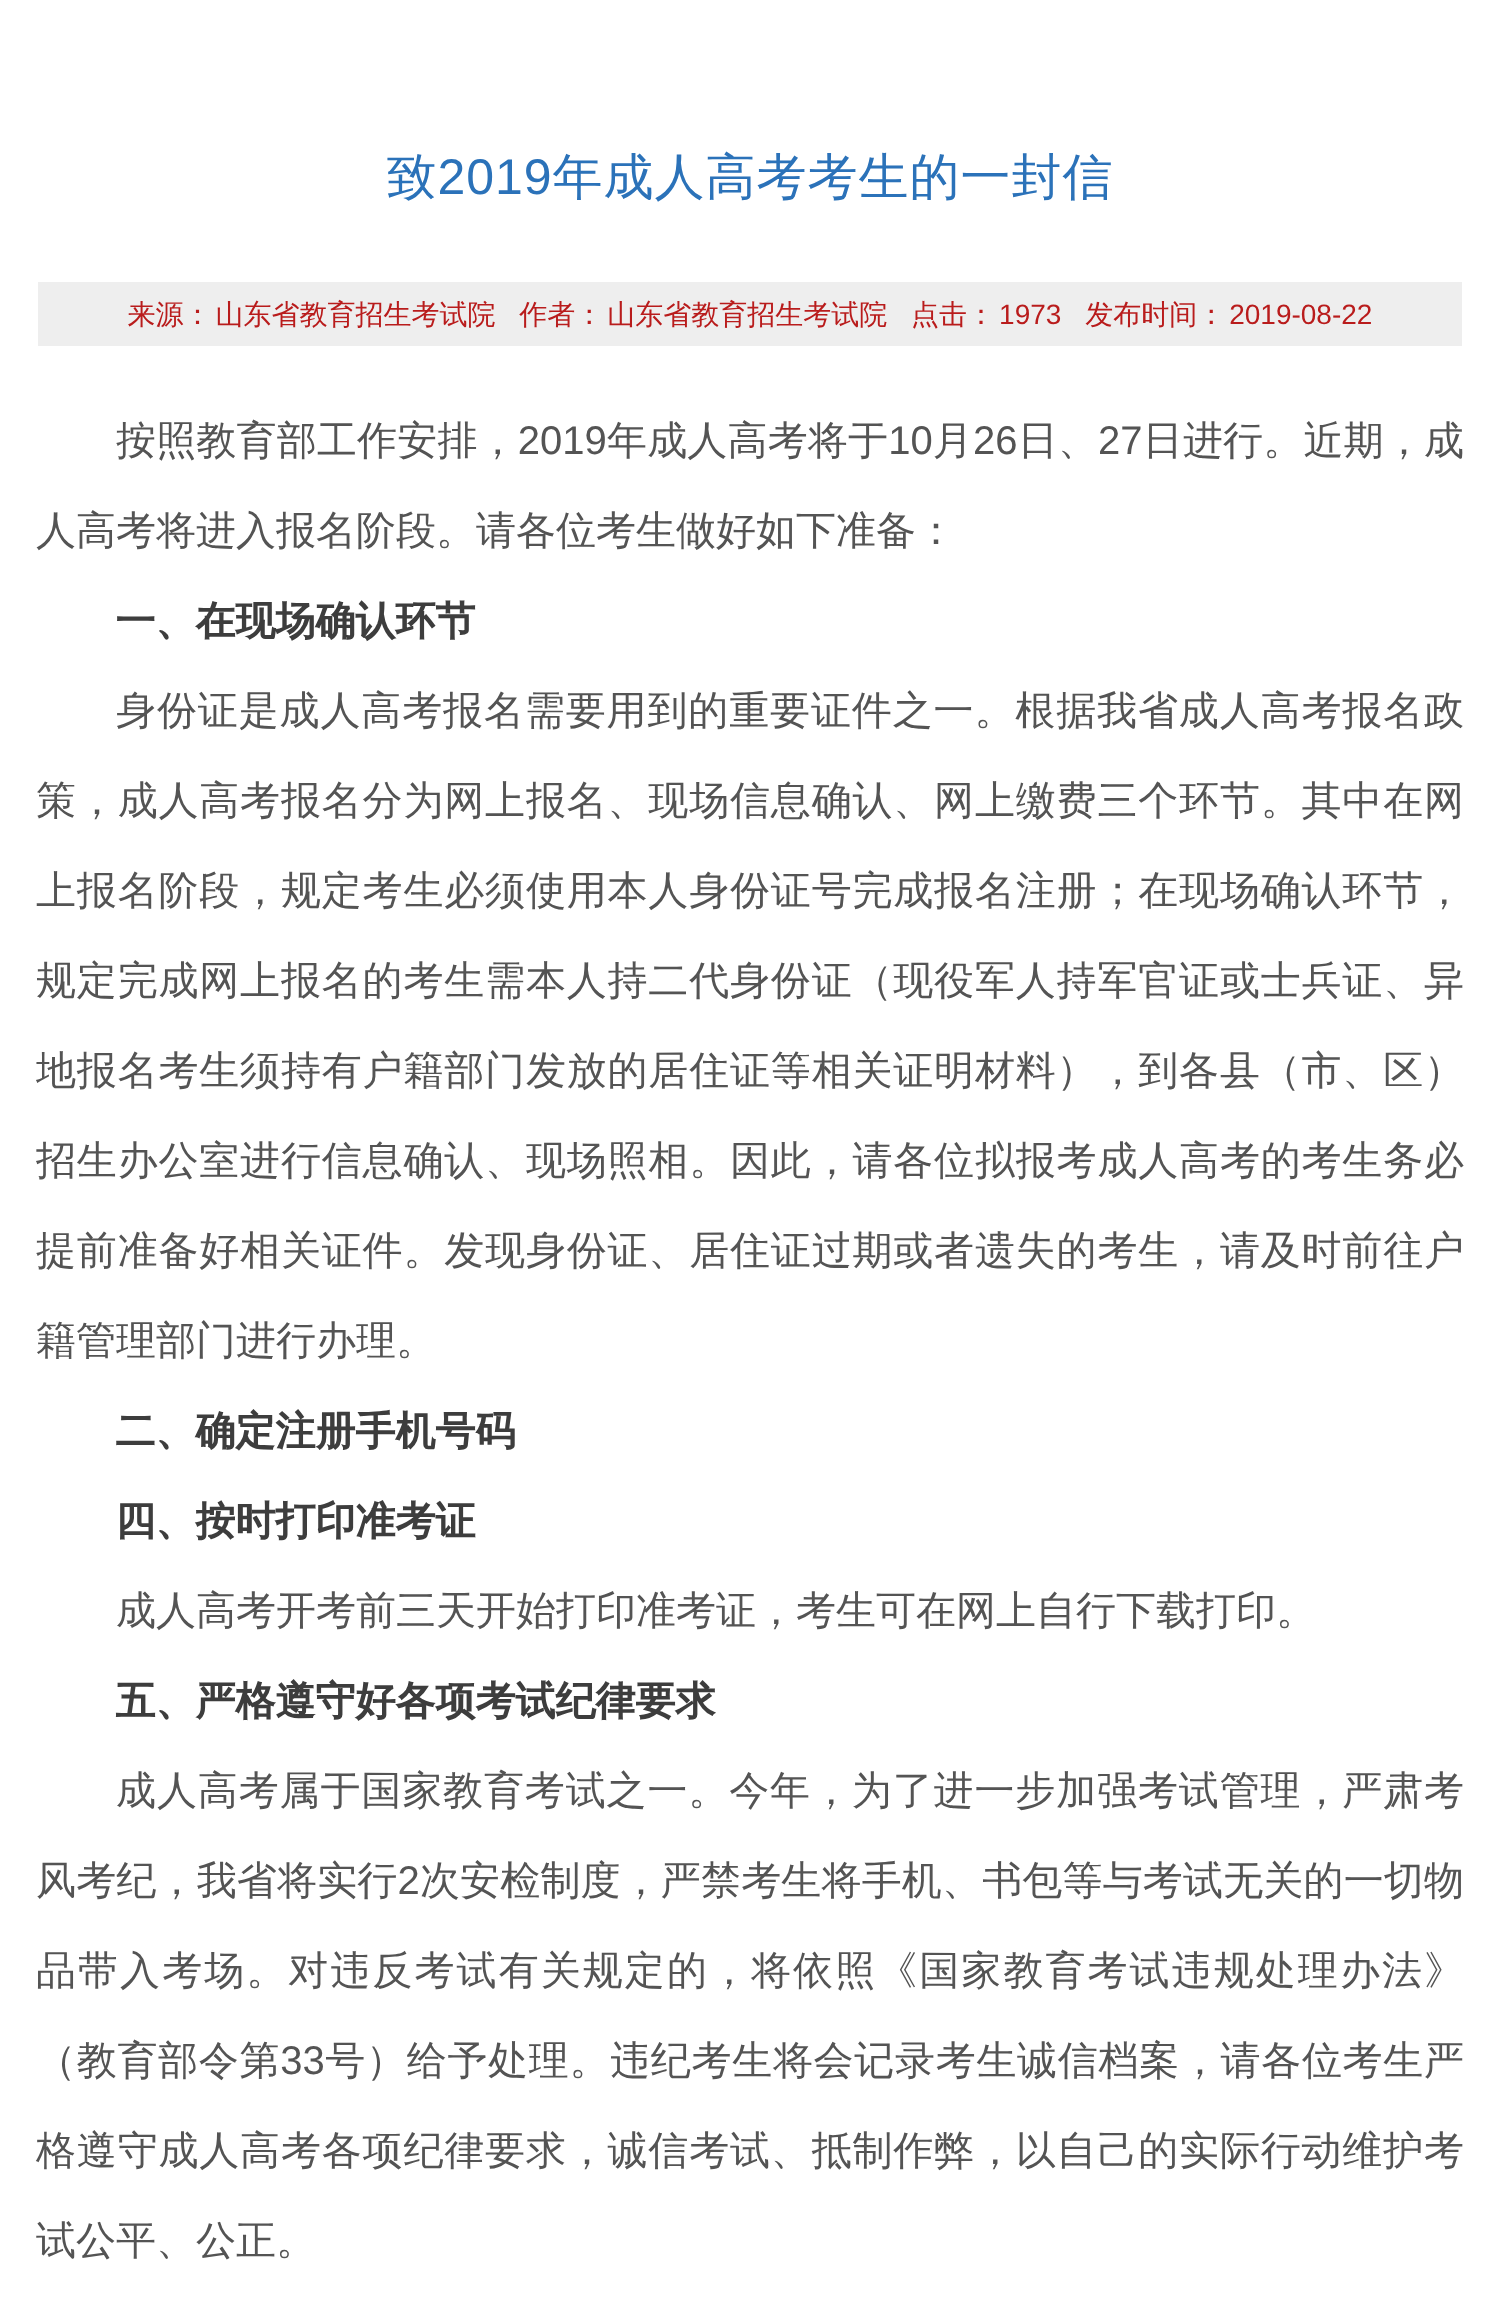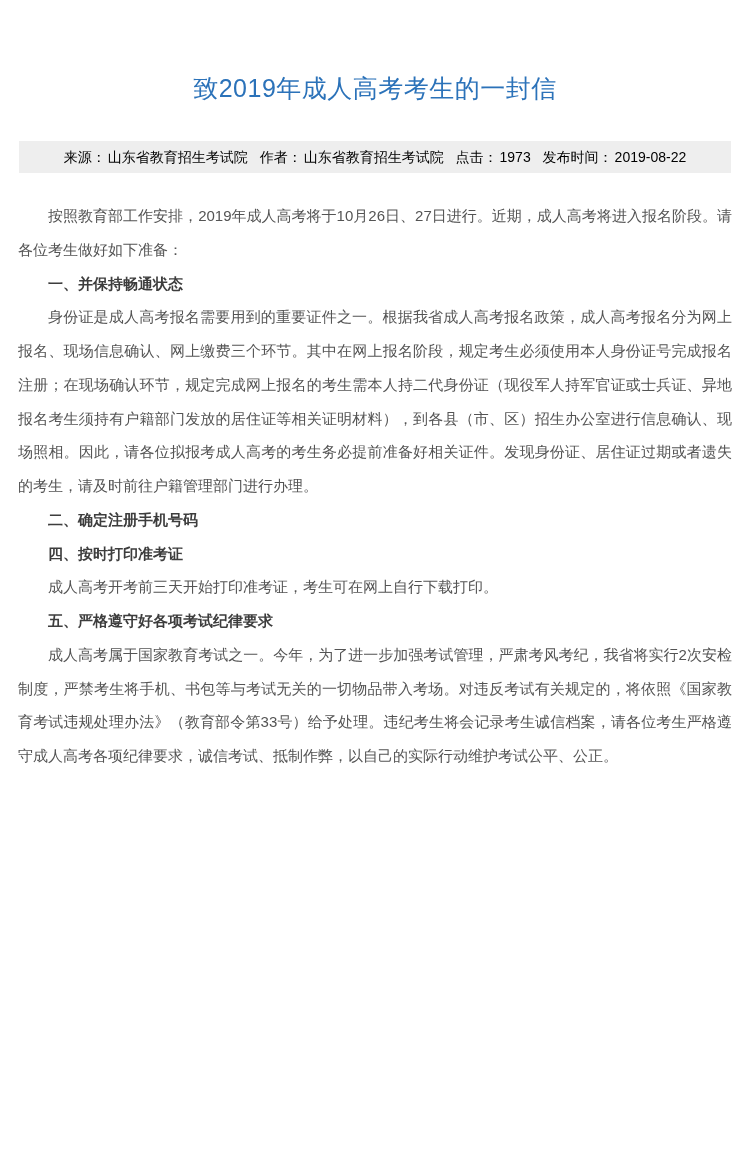--- a/index.html
+++ b/index.html
@@ -25,40 +25,40 @@
     margin: 16px;
     padding: 56px 0 20px 0;
   }
   .meta-bar {
     margin: 12px 19px 0 19px;
     background: #eeeeee;
     height: 32px;
     line-height: 32px;
     text-align: center;
     font-size: 14px;
-    color: #000000;
+    color: #b91c1c;
     white-space: nowrap;
     overflow: hidden;
   }
   .meta-item { margin: 0 4px; }
   .meta-item .lbl { margin-right: 2px; }
   .article-body {
     margin: 0 18px;
     padding-top: 26px;
     font-size: 16px;
     color: #545454;
     line-height: 2.25;
     text-align: justify;
   }
   .article-body p,
   .article-body h2 {
     margin: 0;
     padding: 0;
     text-indent: 2em;
-    font-size: 15px;
+    font-size: 20px;
   }
   .article-body h2 {
     font-weight: bold;
     color: #3d3d3d;
   }
 </style>
 </head>
 <body>
 
 <div class="page">
@@ -67,21 +67,21 @@
 
   <div class="meta-bar">
     <span class="meta-item"><span class="lbl">来源：</span><span class="val">山东省教育招生考试院</span></span>
     <span class="meta-item"><span class="lbl">作者：</span><span class="val">山东省教育招生考试院</span></span>
     <span class="meta-item"><span class="lbl">点击：</span><span class="val">1973</span></span>
     <span class="meta-item"><span class="lbl">发布时间：</span><span class="val">2019-08-22</span></span>
   </div>
 
   <div class="article-body">
     <p>按照教育部工作安排，2019年成人高考将于10月26日、27日进行。近期，成人高考将进入报名阶段。请各位考生做好如下准备：</p>
-    <h2>一、并保持畅通状态</h2>
+    <h2>一、在现场确认环节</h2>
     <p>身份证是成人高考报名需要用到的重要证件之一。根据我省成人高考报名政策，成人高考报名分为网上报名、现场信息确认、网上缴费三个环节。其中在网上报名阶段，规定考生必须使用本人身份证号完成报名注册；在现场确认环节，规定完成网上报名的考生需本人持二代身份证（现役军人持军官证或士兵证、异地报名考生须持有户籍部门发放的居住证等相关证明材料），到各县（市、区）招生办公室进行信息确认、现场照相。因此，请各位拟报考成人高考的考生务必提前准备好相关证件。发现身份证、居住证过期或者遗失的考生，请及时前往户籍管理部门进行办理。</p>
     <h2>二、确定注册手机号码</h2>
     <h2>四、按时打印准考证</h2>
     <p>成人高考开考前三天开始打印准考证，考生可在网上自行下载打印。</p>
     <h2>五、严格遵守好各项考试纪律要求</h2>
     <p>成人高考属于国家教育考试之一。今年，为了进一步加强考试管理，严肃考风考纪，我省将实行2次安检制度，严禁考生将手机、书包等与考试无关的一切物品带入考场。对违反考试有关规定的，将依照《国家教育考试违规处理办法》（教育部令第33号）给予处理。违纪考生将会记录考生诚信档案，请各位考生严格遵守成人高考各项纪律要求，诚信考试、抵制作弊，以自己的实际行动维护考试公平、公正。</p>
 
   </div>
 
 </div>

